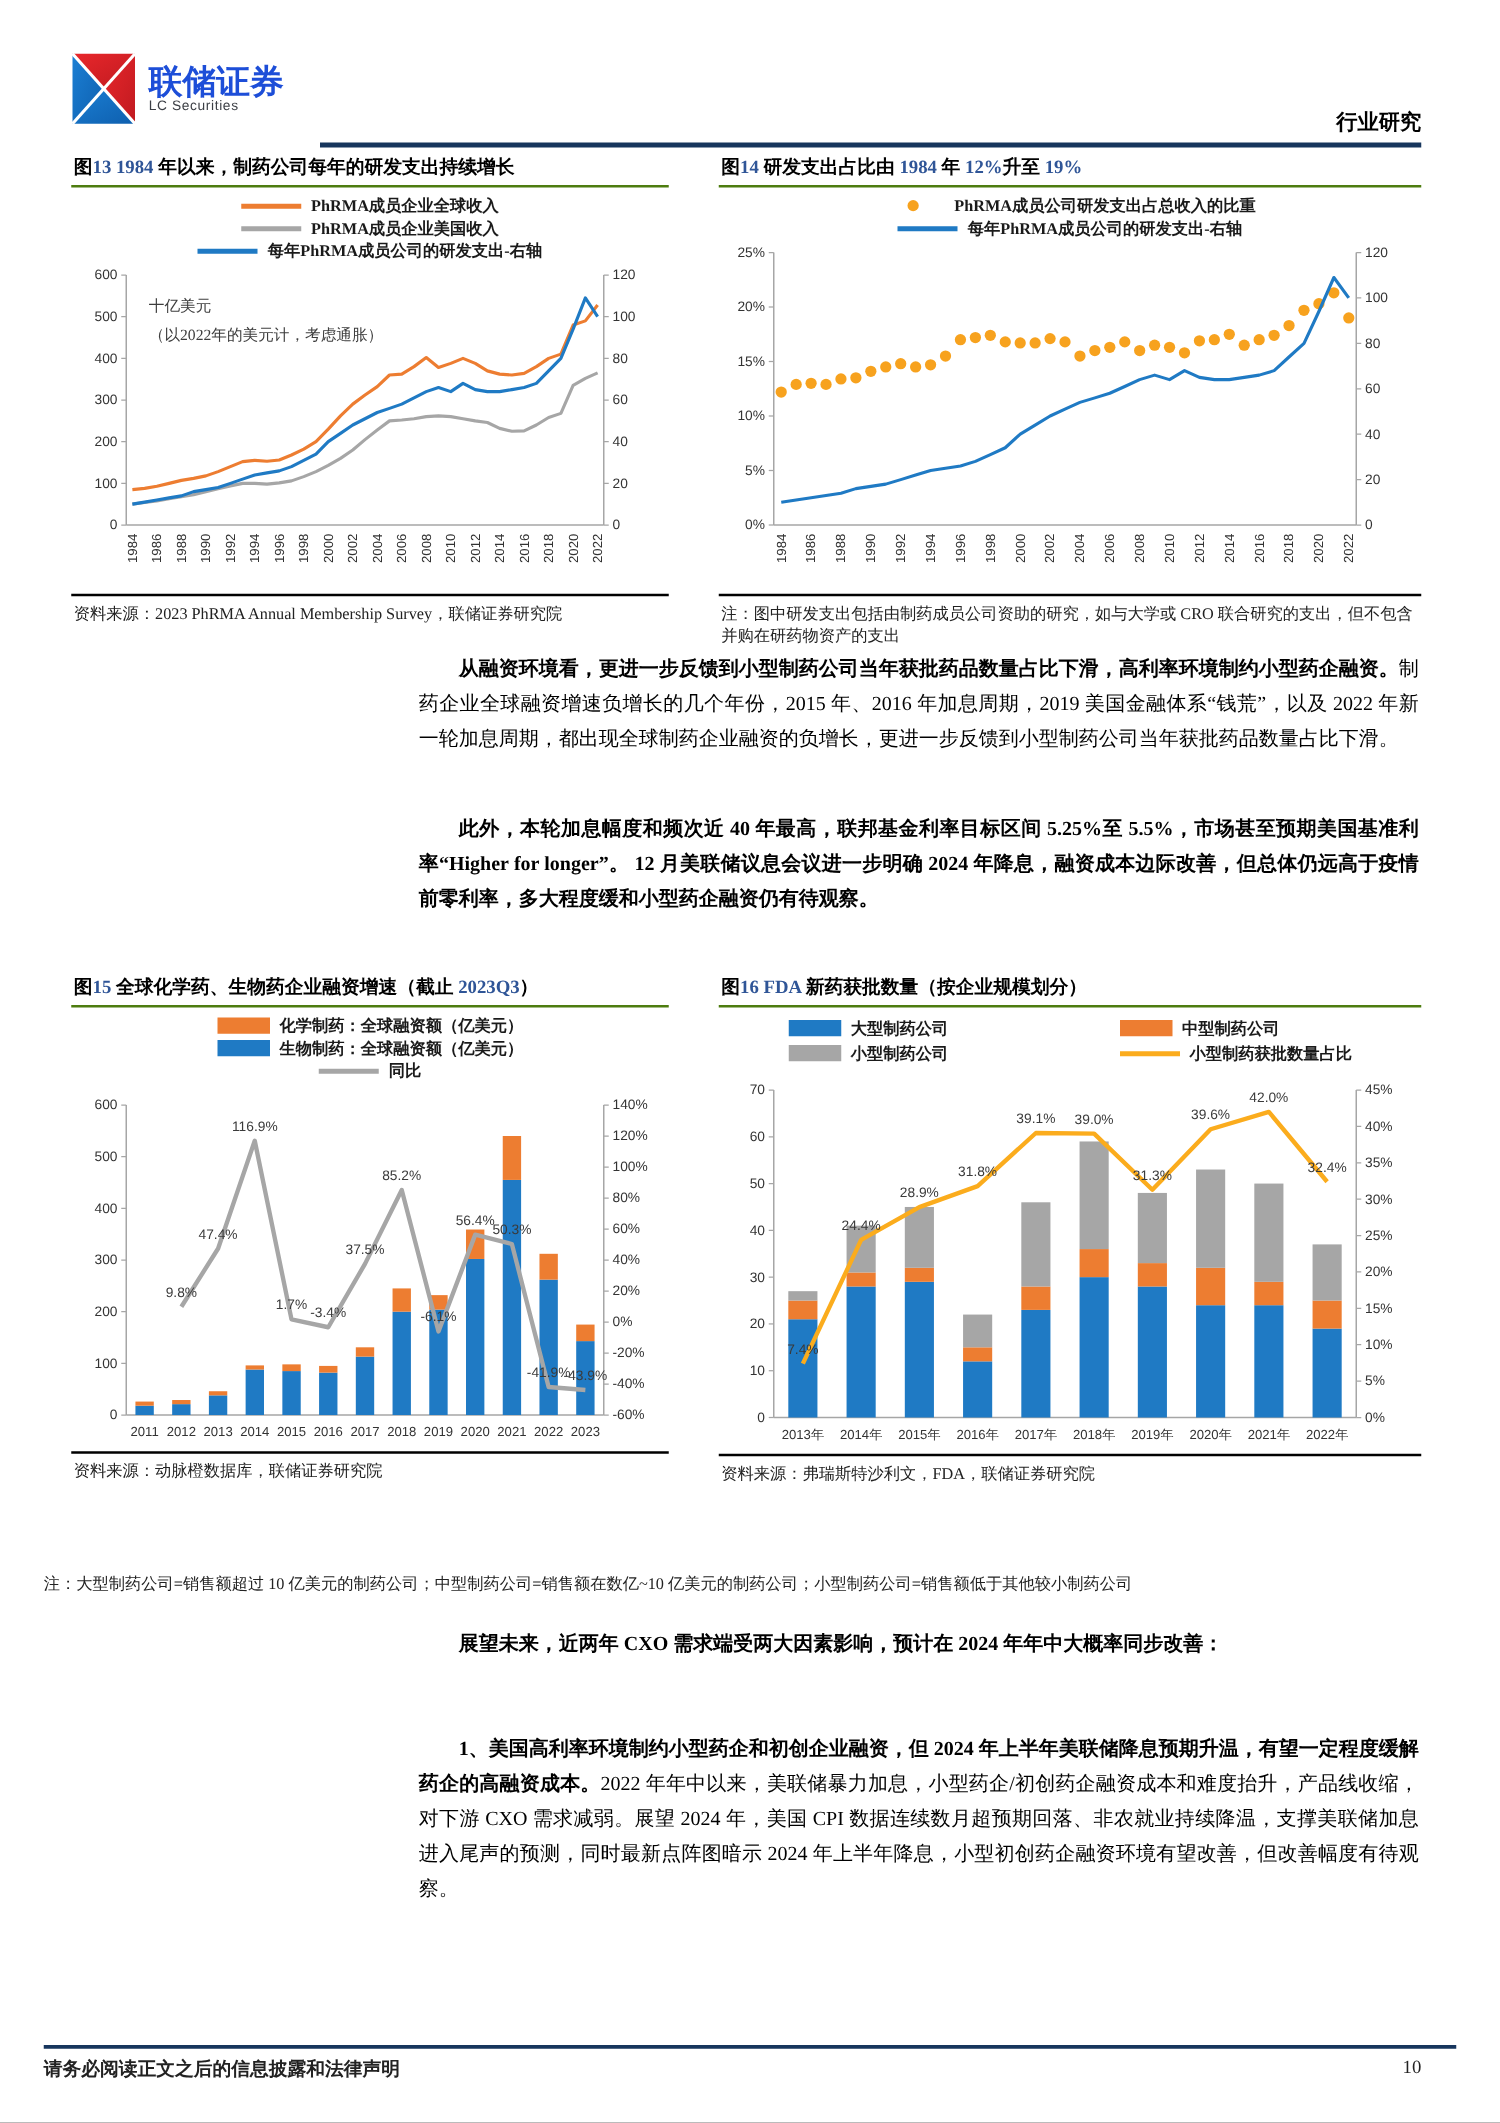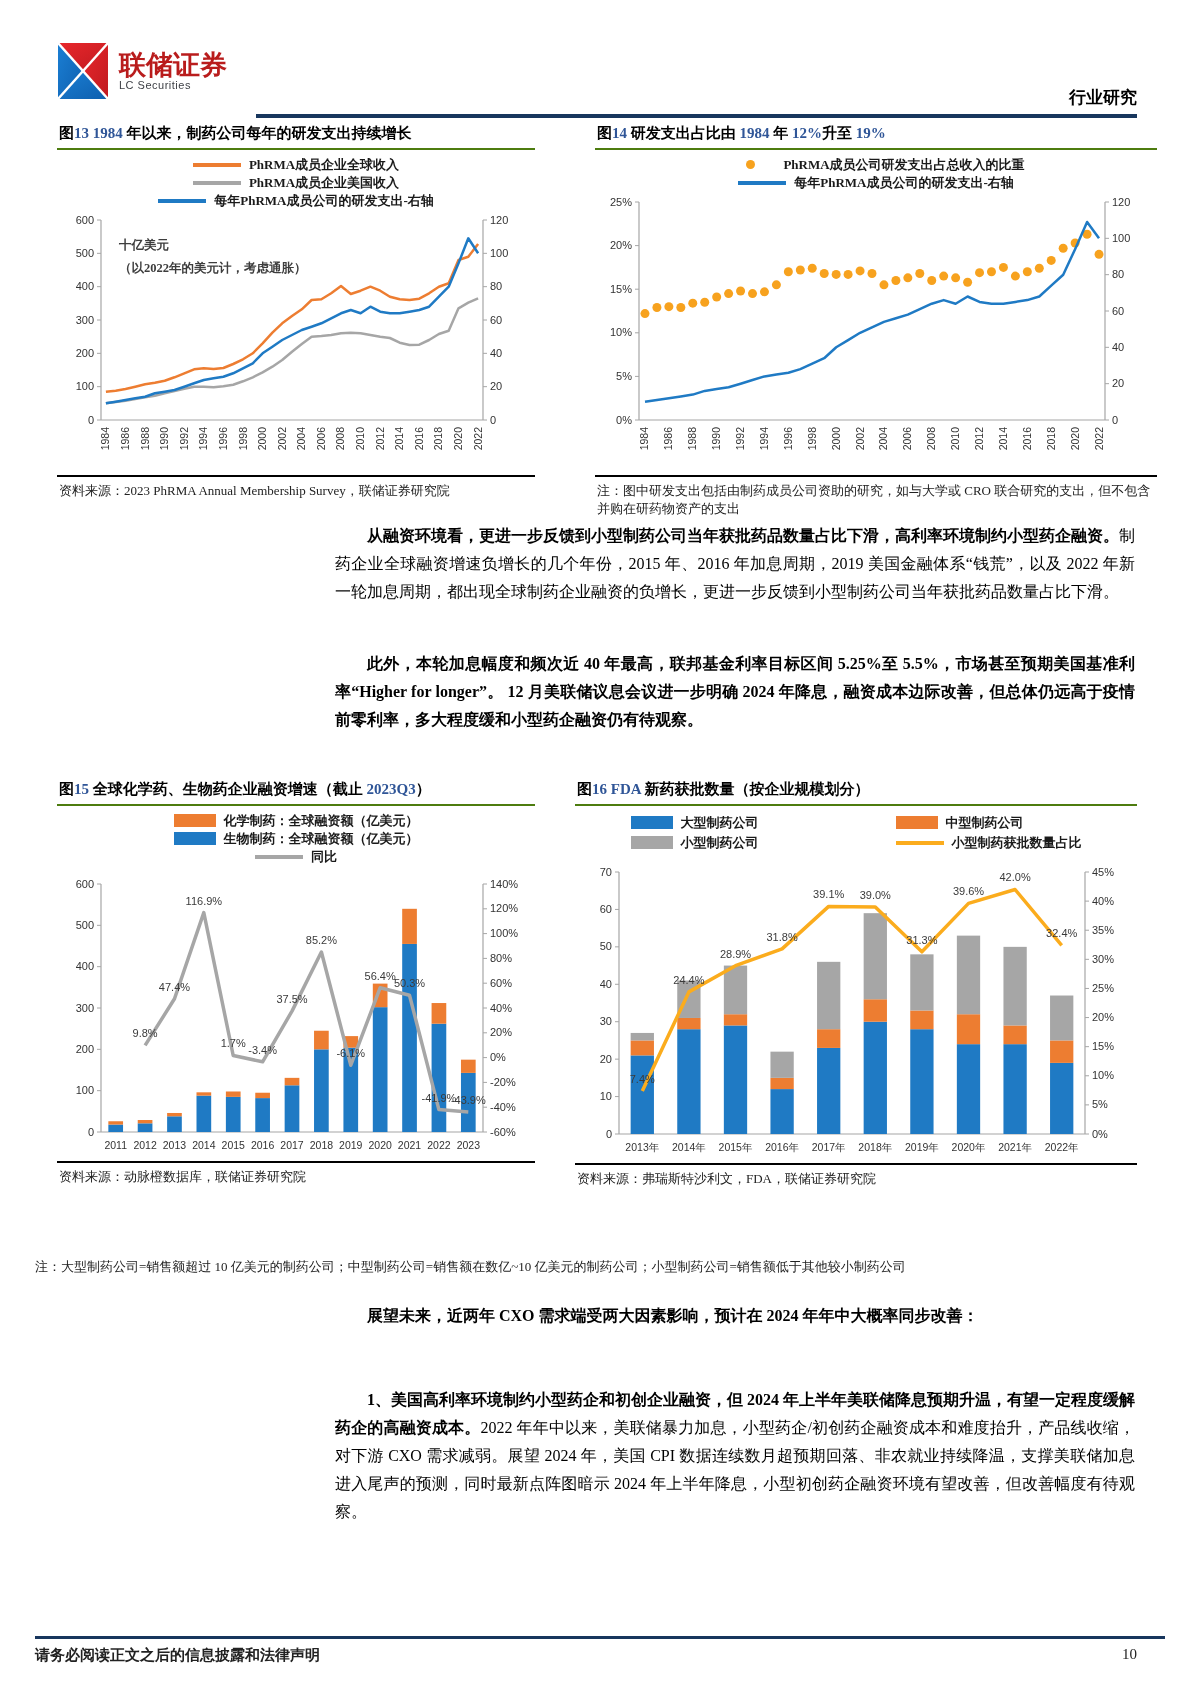--- a/index.html
+++ b/index.html
@@ -1,41 +1,41 @@
 <!DOCTYPE html>
 <html><head>
 <meta charset="utf-8">
 <style>
   html,body{margin:0;padding:0;background:#888;}
   #page{position:relative;width:1200px;height:1698px;background:#fff;margin:0 auto;overflow:hidden;
         font-family:"Liberation Serif","DejaVu Serif",serif;color:#111;}
   
   #hdr-logo{position:absolute;left:57px;top:42px;display:flex;gap:10px;align-items:center;}
   #hdr-logo .mark{width:52px;height:58px;}
-  .brand-cn{font-family:"Liberation Sans","DejaVu Sans",sans-serif;font-weight:700;font-size:27px;color:#b91c1c;line-height:1.05;}
+  .brand-cn{font-family:"Liberation Sans","DejaVu Sans",sans-serif;font-weight:700;font-size:27px;color:#1d4ed8;line-height:1.05;}
   .brand-en{font-family:"Liberation Sans","DejaVu Sans",sans-serif;font-size:11px;color:#3c3f45;letter-spacing:.5px;}
   #doc-type{position:absolute;right:63px;top:86px;font-size:17px;font-weight:700;color:#000;}
   #hdr-rule{position:absolute;left:256px;top:114px;width:881px;height:4px;background:#17365D;}
   
   .fig{position:absolute;}
   #fig13{left:57px;top:122px;width:478px;}
-  #fig14{left:575px;top:122px;width:562px;margin-left:20px;}
+  #fig14{left:575px;top:122px;width:562px;}
   #fig15{left:57px;top:778px;width:478px;}
   #fig16{left:575px;top:778px;width:562px;}
   .fig-title{font-size:15px;font-weight:700;color:#000;padding:2px 0 5px 2px;border-bottom:2px solid #4d7c0f;}
   .fig-title .tnum{color:#2F5597;}
   .fig-body{position:relative;padding-top:4px;}
   .legend{display:flex;flex-direction:column;align-items:center;width:fit-content;margin:2px auto 0 auto;}
   .legend-grid{display:grid;grid-template-columns:235px auto;justify-content:center;width:fit-content;margin:4px auto 2px auto;column-gap:30px;row-gap:2px;}
   .lg-row{display:flex;gap:8px;align-items:flex-start;font-size:13px;font-weight:600;color:#1a1a1a;line-height:18px;}
   .sw{display:inline-block;flex:none;}
   .sw.line{width:48px;height:4px;margin-top:7px;}
   .sw.rect{width:42px;height:13px;margin-top:2px;}
   .sw.dot{width:9px;height:9px;border-radius:50%;margin:4px 20px 0 19px;}
-  .anno{position:absolute;left:62px;top:84px;font-size:12.5px;color:#3d3d3d;line-height:1.8;font-weight:bold;}
+  .anno{position:absolute;left:62px;top:84px;font-size:12.5px;color:#3d3d3d;line-height:1.8;}
   .fig-src{border-top:2px solid #000;margin-top:3px;padding:5px 0 2px 2px;font-size:13px;color:#222;}
   #figure-note{position:absolute;left:35px;top:1258px;width:1130px;font-size:13px;color:#222;}
   
   .para{position:absolute;left:335px;width:800px;font-size:16px;line-height:28px;text-align:justify;text-indent:2em;color:#000;}
   .para b{font-weight:700;}
   #p1{top:522px;} #p2{top:650px;font-weight:700;} #p3{top:1302px;font-weight:700;} #p4{top:1386px;}
   
   #ftr-rule{position:absolute;left:35px;top:1636px;width:1130px;height:3px;background:#17365D;}
   #ftr-text{position:absolute;left:35px;top:1646px;font-size:15px;font-weight:700;color:#222;}
   #ftr-page{position:absolute;right:63px;top:1646px;font-size:15px;color:#222;}

